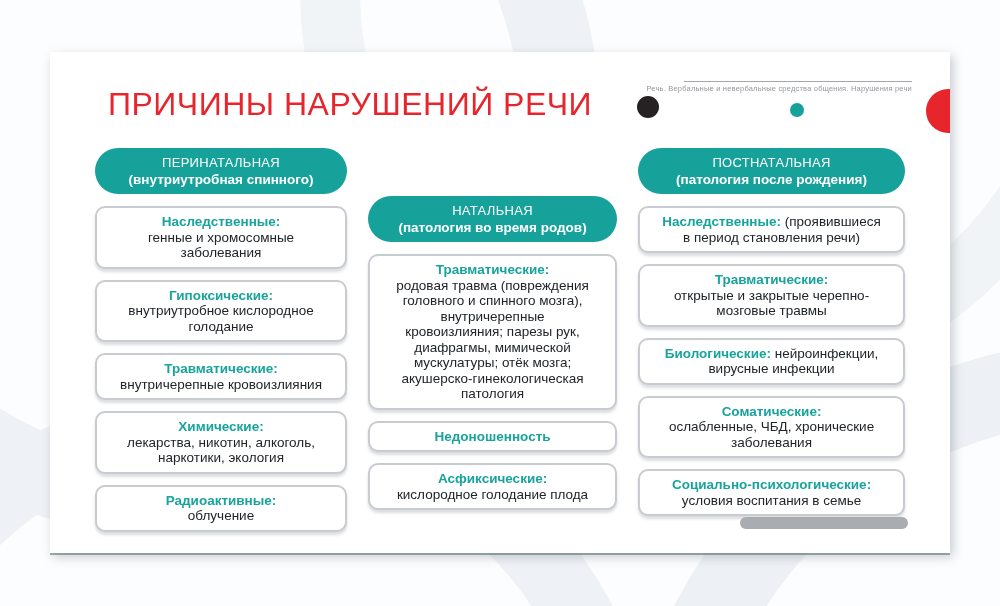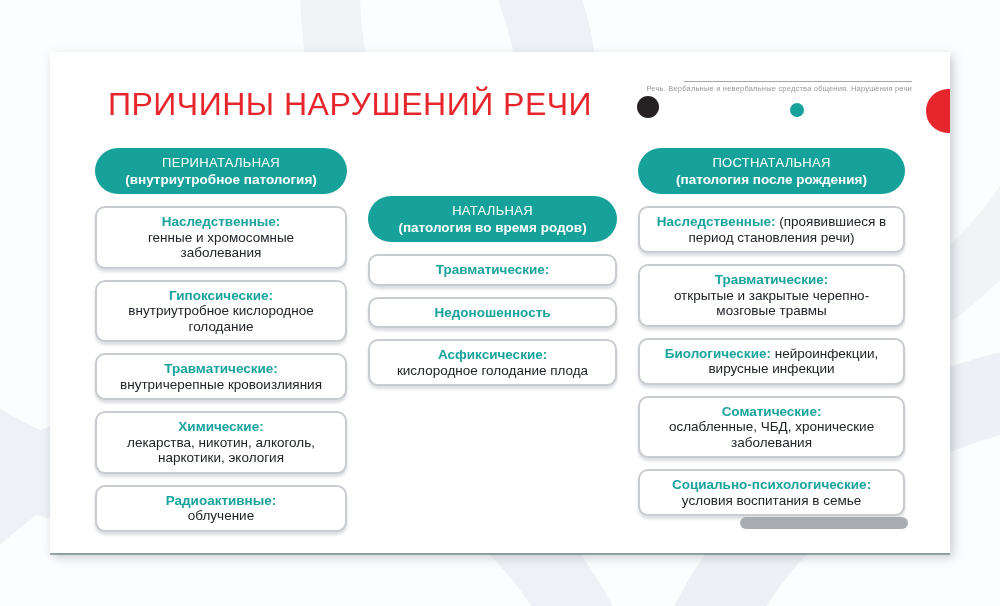--- a/index.html
+++ b/index.html
@@ -46,21 +46,21 @@
   .pill{
     background:#16a29b;border-radius:23px;color:#fff;text-align:center;
     padding:5px 4px 6px;margin-bottom:12px;
   }
   .pill .l1{font-size:13px;font-weight:400;line-height:19px;letter-spacing:.3px;}
   .pill .l2{font-size:13.5px;font-weight:600;line-height:16px;}
 
   .box{
     background:#fff;border:2px solid #c8cbcf;border-radius:10px;
     box-shadow:0 3px 3px rgba(175,180,186,.45);
-    padding:6px 16px;margin-bottom:11px;text-align:center;
+    padding:6px 22px;margin-bottom:11px;text-align:center;
     font-size:13.5px;line-height:15.5px;
   }
   .box .t{color:#18a39d;font-weight:700;}
   .box .b{color:#212529;font-weight:400;}
   .box.inline .t,.box.inline .b{display:inline;}
 
   .progress{
     position:absolute;left:690px;top:465px;width:168px;height:12px;
     border-radius:6px;background:#a9acb0;
   }
@@ -82,21 +82,21 @@
 
   <div class="dot dot-black"></div>
   <div class="dot dot-teal"></div>
   <div class="dot dot-red"></div>
 
   <div class="cols">
 
     <div class="col col1">
       <div class="pill">
         <div class="l1">ПЕРИНАТАЛЬНАЯ</div>
-        <div class="l2">(внутриутробное патология)</div>
+        <div class="l2">(внутриутробная спинного)</div>
       </div>
       <div class="box">
         <div class="t">Наследственные:</div>
         <div class="b">генные и хромосомные заболевания</div>
       </div>
       <div class="box">
         <div class="t">Гипоксические:</div>
         <div class="b">внутриутробное кислородное голодание</div>
       </div>
       <div class="box">
@@ -113,20 +113,21 @@
       </div>
     </div>
 
     <div class="col col2">
       <div class="pill">
         <div class="l1">НАТАЛЬНАЯ</div>
         <div class="l2">(патология во время родов)</div>
       </div>
       <div class="box">
         <div class="t">Травматические:</div>
+        <div class="b">родовая травма (повреждения головного и спинного мозга), внутричерепные кровоизлияния; парезы рук, диафрагмы, мимической мускулатуры; отёк мозга; акушерско-гинекологическая патология</div>
       </div>
       <div class="box">
         <div class="t">Недоношенность</div>
       </div>
       <div class="box">
         <div class="t">Асфиксические:</div>
         <div class="b">кислородное голодание плода</div>
       </div>
     </div>
 

